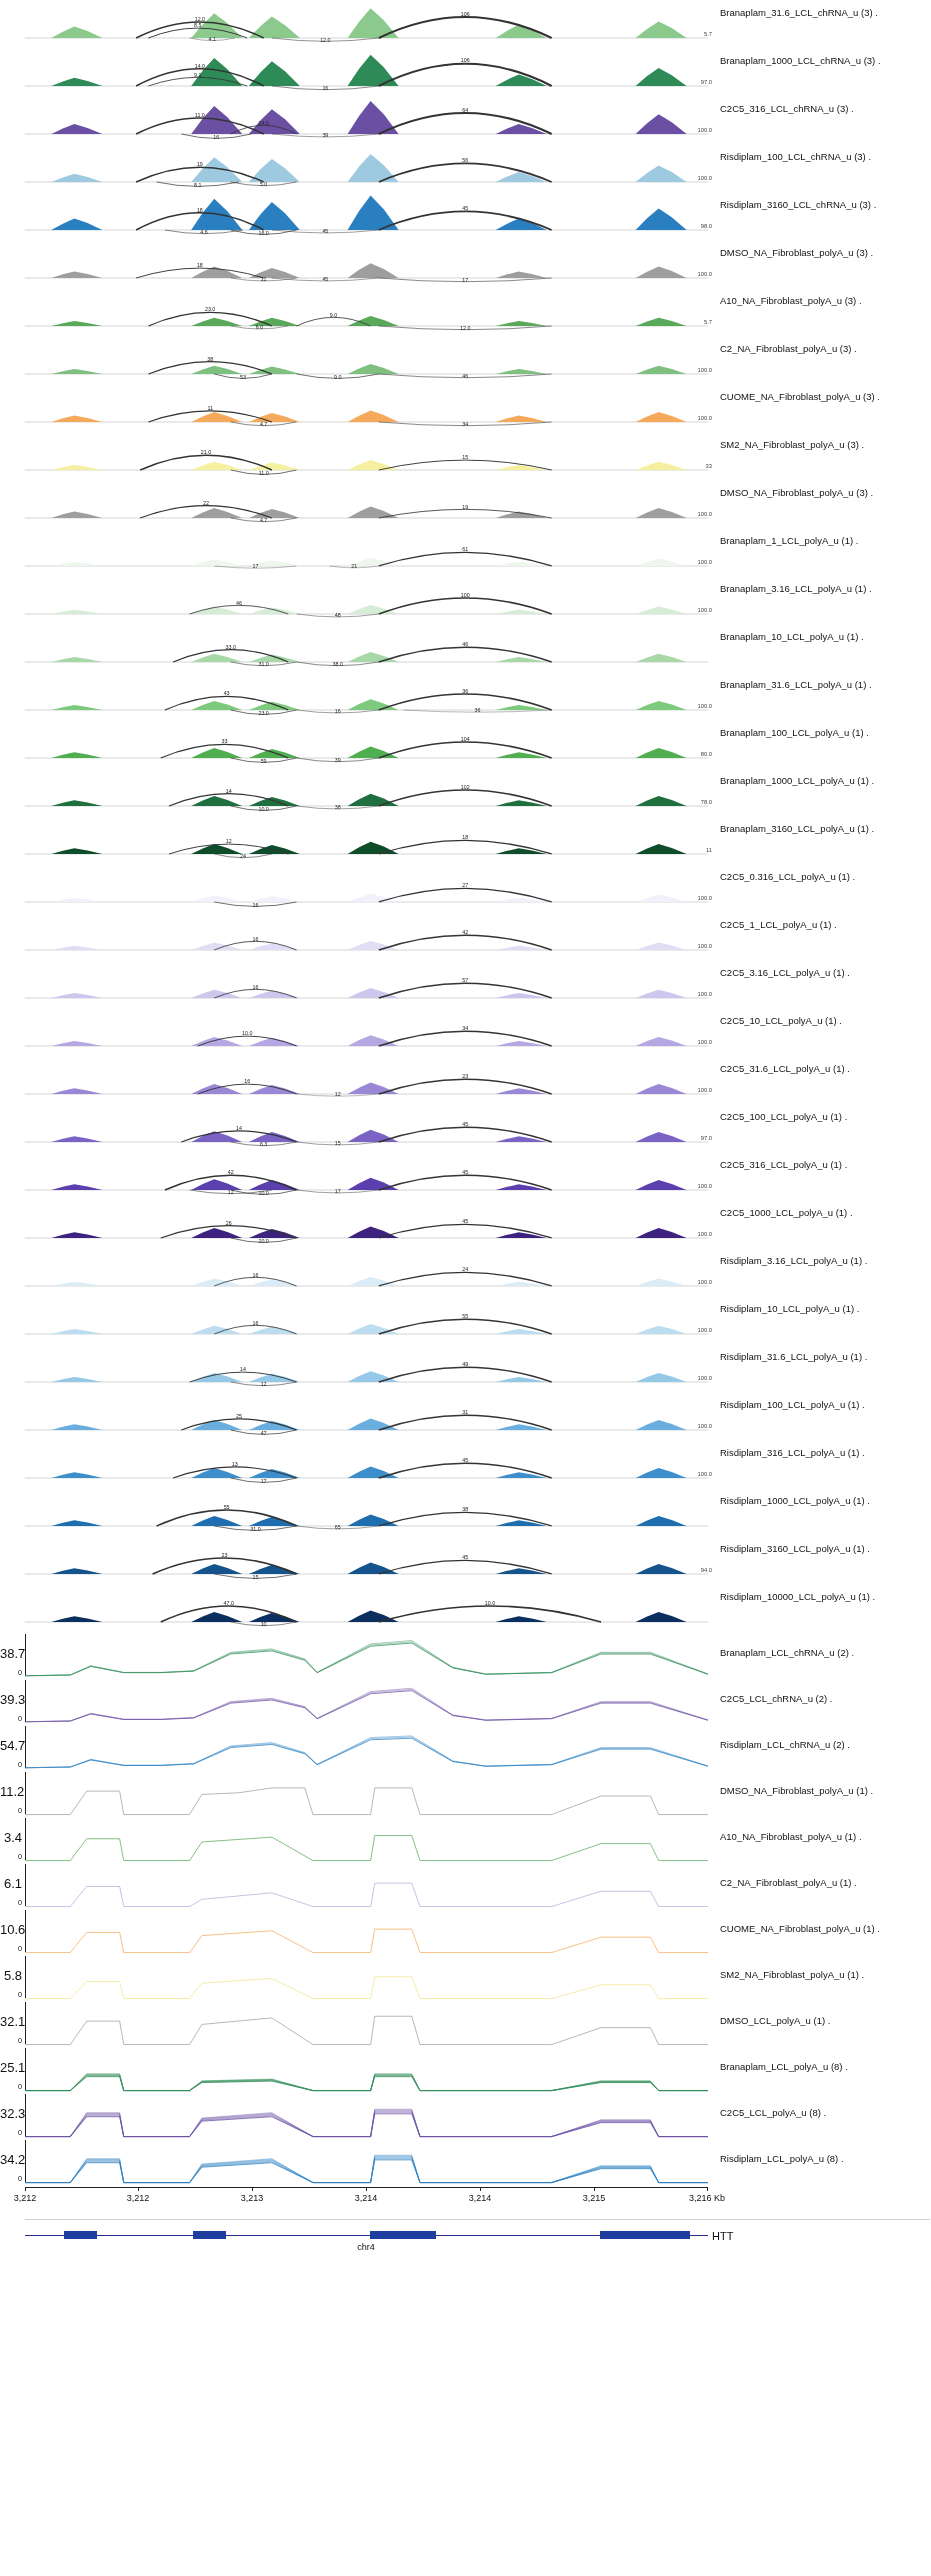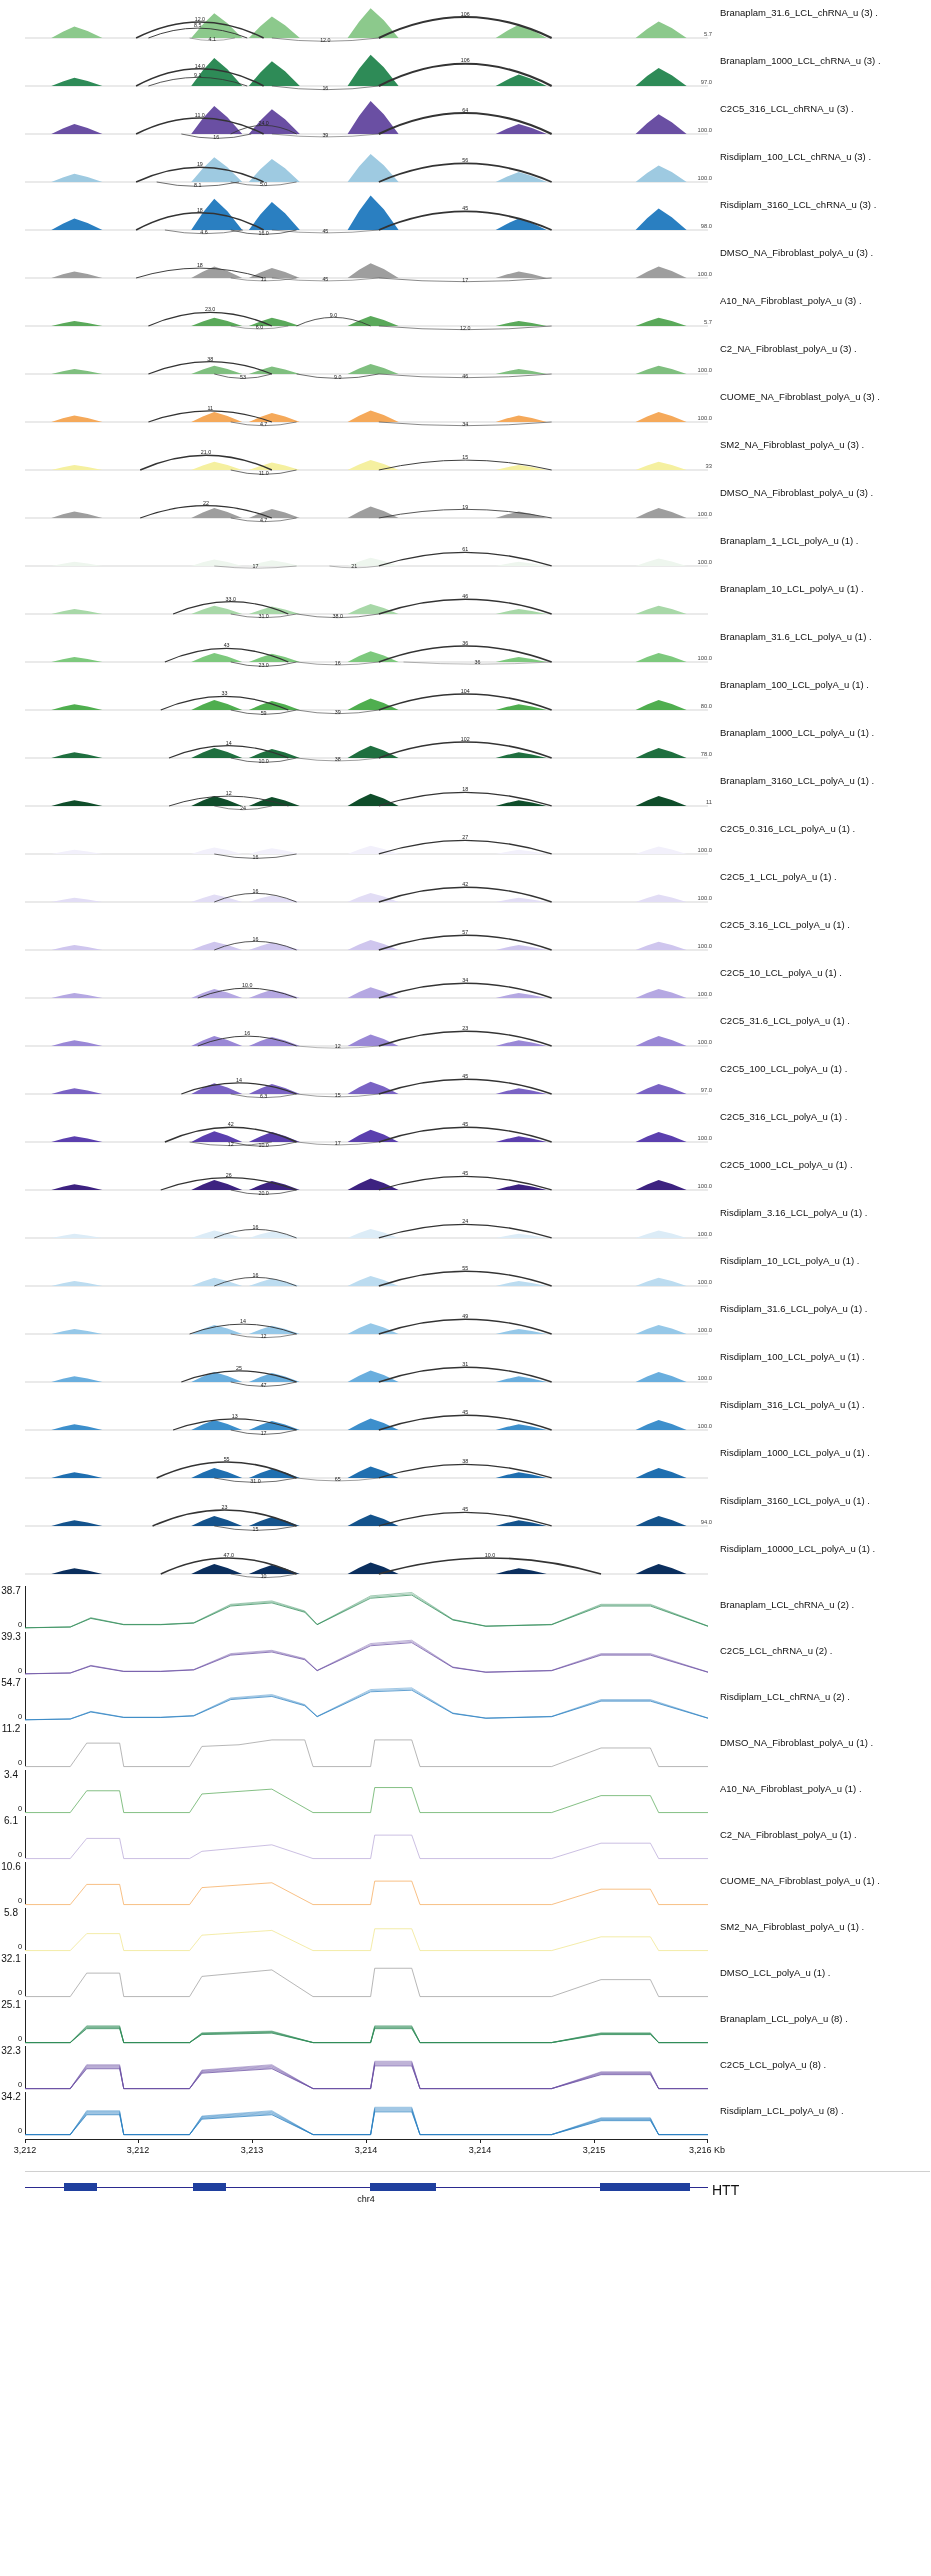--- a/index.html
+++ b/index.html
@@ -11,37 +11,37 @@
   .track .plotarea{position:absolute;left:25px;top:0;width:683px;height:48px;overflow:hidden;}
   .track .label{position:absolute;left:720px;top:8.2px;width:206px;font-size:9.5px;line-height:10.7px;color:#111;}
   .track .scalemax{position:absolute;right:220px;top:31px;font-size:5.8px;color:#444;text-align:right;}
 
   svg.sash{position:absolute;left:0;top:0;width:683px;height:48px;}
 
   
   .drow{position:relative;height:46px;width:932px;}
   .drow .plotarea{position:absolute;left:25px;top:0;width:683px;height:46px;}
   .drow .label{position:absolute;left:720px;top:16.4px;width:206px;font-size:9.5px;line-height:10.7px;}
-  .drow .ymax{position:absolute;left:0px;top:1px;width:22px;text-align:center;font-size:10px;color:#111;}
+  .drow .ymax{position:absolute;left:0px;top:14px;width:22px;text-align:right;font-size:13px;color:#111;}
   .drow .ymin{position:absolute;left:0px;bottom:0.8px;width:22px;text-align:right;font-size:7.4px;color:#111;}
   .axisline{position:absolute;left:25px;top:1.6px;bottom:1.6px;width:0.8px;background:#222;}
 
   
   #axis{position:relative;height:33px;width:932px;}
   #axis .rule{position:absolute;left:25px;top:3.3px;width:683px;height:0.8px;background:#222;}
   #axis .tick{position:absolute;top:3.3px;width:0.8px;height:4.1px;background:#222;}
   #axis .tlab{position:absolute;top:9px;font-size:9px;transform:translateX(-50%);white-space:nowrap;}
   #axis .chrom{position:absolute;top:21.4px;left:0;width:732px;text-align:center;font-size:9px;margin-top:37px;}
 
   
   #gene{position:relative;height:38px;width:932px;}
   #gene .line{position:absolute;left:25px;top:18px;width:683px;height:0.8px;background:#2b2b8f;
     background-image:repeating-linear-gradient(to right,#2b2b8f 0 2.5px,transparent 2.5px 5px);}
   #gene .exon{position:absolute;top:14px;height:8.2px;background:#1f3f9e;}
-  #gene .gname{position:absolute;left:712px;top:13px;font-size:14px;color:#111;}
+  #gene .gname{position:absolute;left:712px;top:13px;font-size:11px;color:#111;}
   #gene .sep{position:absolute;left:25px;top:1.6px;width:905px;height:0.8px;background:#d0d0d0;}
 </style>
 </head>
 <body>
 
 <div id="root">
   <div id="tracks">
       <div class="track">
         <div class="plotarea">
           <svg class="sash" viewBox="0 0 830 58">
@@ -248,20 +248,36 @@
             <path d="M230,46 Q280,51.4 330,46" fill="none" stroke="#333" stroke-width="0.43"></path>
             <text x="280" y="49" font-size="6.5" text-anchor="middle" fill="#222" font-family="&quot;Liberation Sans&quot;,sans-serif">17</text>
             <path d="M370,46 Q400,50.5 430,46" fill="none" stroke="#333" stroke-width="0.40"></path>
             <text x="400" y="48.5" font-size="6.5" text-anchor="middle" fill="#222" font-family="&quot;Liberation Sans&quot;,sans-serif">21</text>
             <path d="M430,46 Q535,13 640,46" fill="none" stroke="#333" stroke-width="1.57"></path>
             <text x="535" y="28.4" font-size="6.5" text-anchor="middle" fill="#222" font-family="&quot;Liberation Sans&quot;,sans-serif">61</text>
           </svg>
         </div>
         <div class="scalemax">100.0</div>
         <div class="label">Branaplam_1_LCL_polyA_u (1) .</div>
+      </div>
+      <div class="track">
+        <div class="plotarea">
+          <svg class="sash" viewBox="0 0 830 58">
+            <line x1="0" y1="46" x2="830" y2="46" stroke="#cccccc" stroke-width="1"></line>
+            <path d="M0,46 L32,46 L46,43.25 L60,41 L76,43 L94,46 L202,46 L216,41.05 L230,37 L246,40.6 L264,46 L272,46 L286,41.6 L300,38 L316,41.2 L334,46 L392,46 L406,39.95 L420,35 L436,39.4 L454,46 L572,46 L586,43.25 L600,41 L616,43 L634,46 L742,46 L756,41.05 L770,37 L786,40.6 L804,46 L830,46 Z" fill="#d6ecd6" stroke="none"></path>
+            <path d="M200,46 Q260,25 320,46" fill="none" stroke="#333" stroke-width="1.00"></path>
+            <text x="260" y="34.8" font-size="6.5" text-anchor="middle" fill="#222" font-family="&quot;Liberation Sans&quot;,sans-serif">46</text>
+            <path d="M330,46 Q380,53.2 430,46" fill="none" stroke="#333" stroke-width="0.57"></path>
+            <text x="380" y="50" font-size="6.5" text-anchor="middle" fill="#222" font-family="&quot;Liberation Sans&quot;,sans-serif">48</text>
+            <path d="M430,46 Q535,7 640,46" fill="none" stroke="#333" stroke-width="1.86"></path>
+            <text x="535" y="25.2" font-size="6.5" text-anchor="middle" fill="#222" font-family="&quot;Liberation Sans&quot;,sans-serif">100</text>
+          </svg>
+        </div>
+        <div class="scalemax">100.0</div>
+        <div class="label">Branaplam_3.16_LCL_polyA_u (1) .</div>
       </div>
       <div class="track">
         <div class="plotarea">
           <svg class="sash" viewBox="0 0 830 58">
             <line x1="0" y1="46" x2="830" y2="46" stroke="#cccccc" stroke-width="1"></line>
             <path d="M0,46 L32,46 L46,42.7 L60,40 L76,42.4 L94,46 L202,46 L216,40.5 L230,36 L246,40 L264,46 L272,46 L286,41.05 L300,37 L316,40.6 L334,46 L392,46 L406,39.4 L420,34 L436,38.8 L454,46 L572,46 L586,42.7 L600,40 L616,42.4 L634,46 L742,46 L756,40.5 L770,36 L786,40 L804,46 L830,46 Z" fill="#a8d8a8" stroke="none"></path>
             <path d="M180,46 Q250,16 320,46" fill="none" stroke="#333" stroke-width="1.43"></path>
             <text x="250" y="30" font-size="6.5" text-anchor="middle" fill="#222" font-family="&quot;Liberation Sans&quot;,sans-serif">33.0</text>
             <path d="M250,46 Q290,55 330,46" fill="none" stroke="#333" stroke-width="0.71"></path>
             <text x="290" y="51" font-size="6.5" text-anchor="middle" fill="#222" font-family="&quot;Liberation Sans&quot;,sans-serif">31.0</text>

